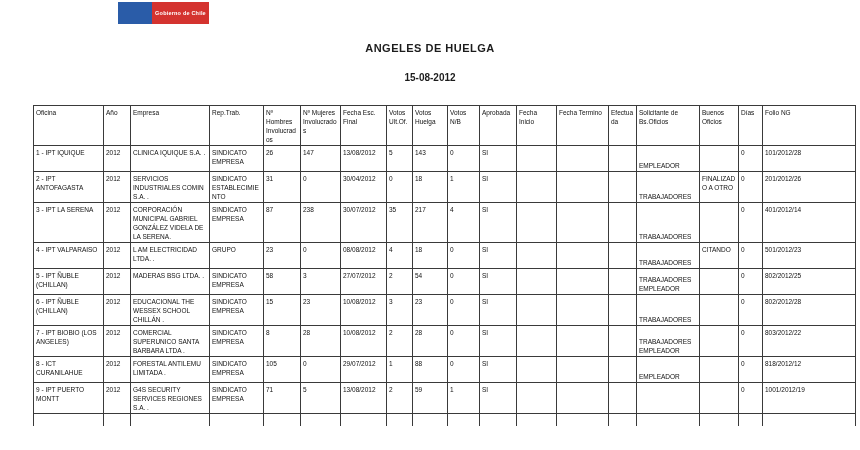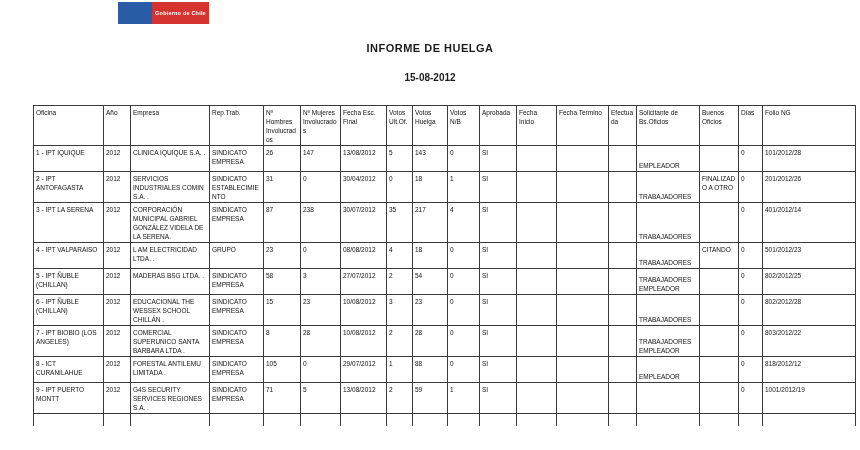--- a/index.html
+++ b/index.html
@@ -86,21 +86,21 @@
 </head>
 <body>
 
 <div class="logo">
   <div class="logo-blue" style="background: rgb(42, 92, 168);"></div>
   <div class="logo-red" style="background: rgb(212, 51, 47);">
     <span>Gobierno de Chile</span>
   </div>
 </div>
 
-<div class="report-title">INFORME DE HUELGA</div>
+<div class="report-title">ANGELES DE HUELGA</div>
 <div class="report-date">15-08-2012</div>
 
 <table class="report">
   <colgroup>
       <col style="width: 70px;">
       <col style="width: 27px;">
       <col style="width: 79px;">
       <col style="width: 54px;">
       <col style="width: 37px;">
       <col style="width: 40px;">

